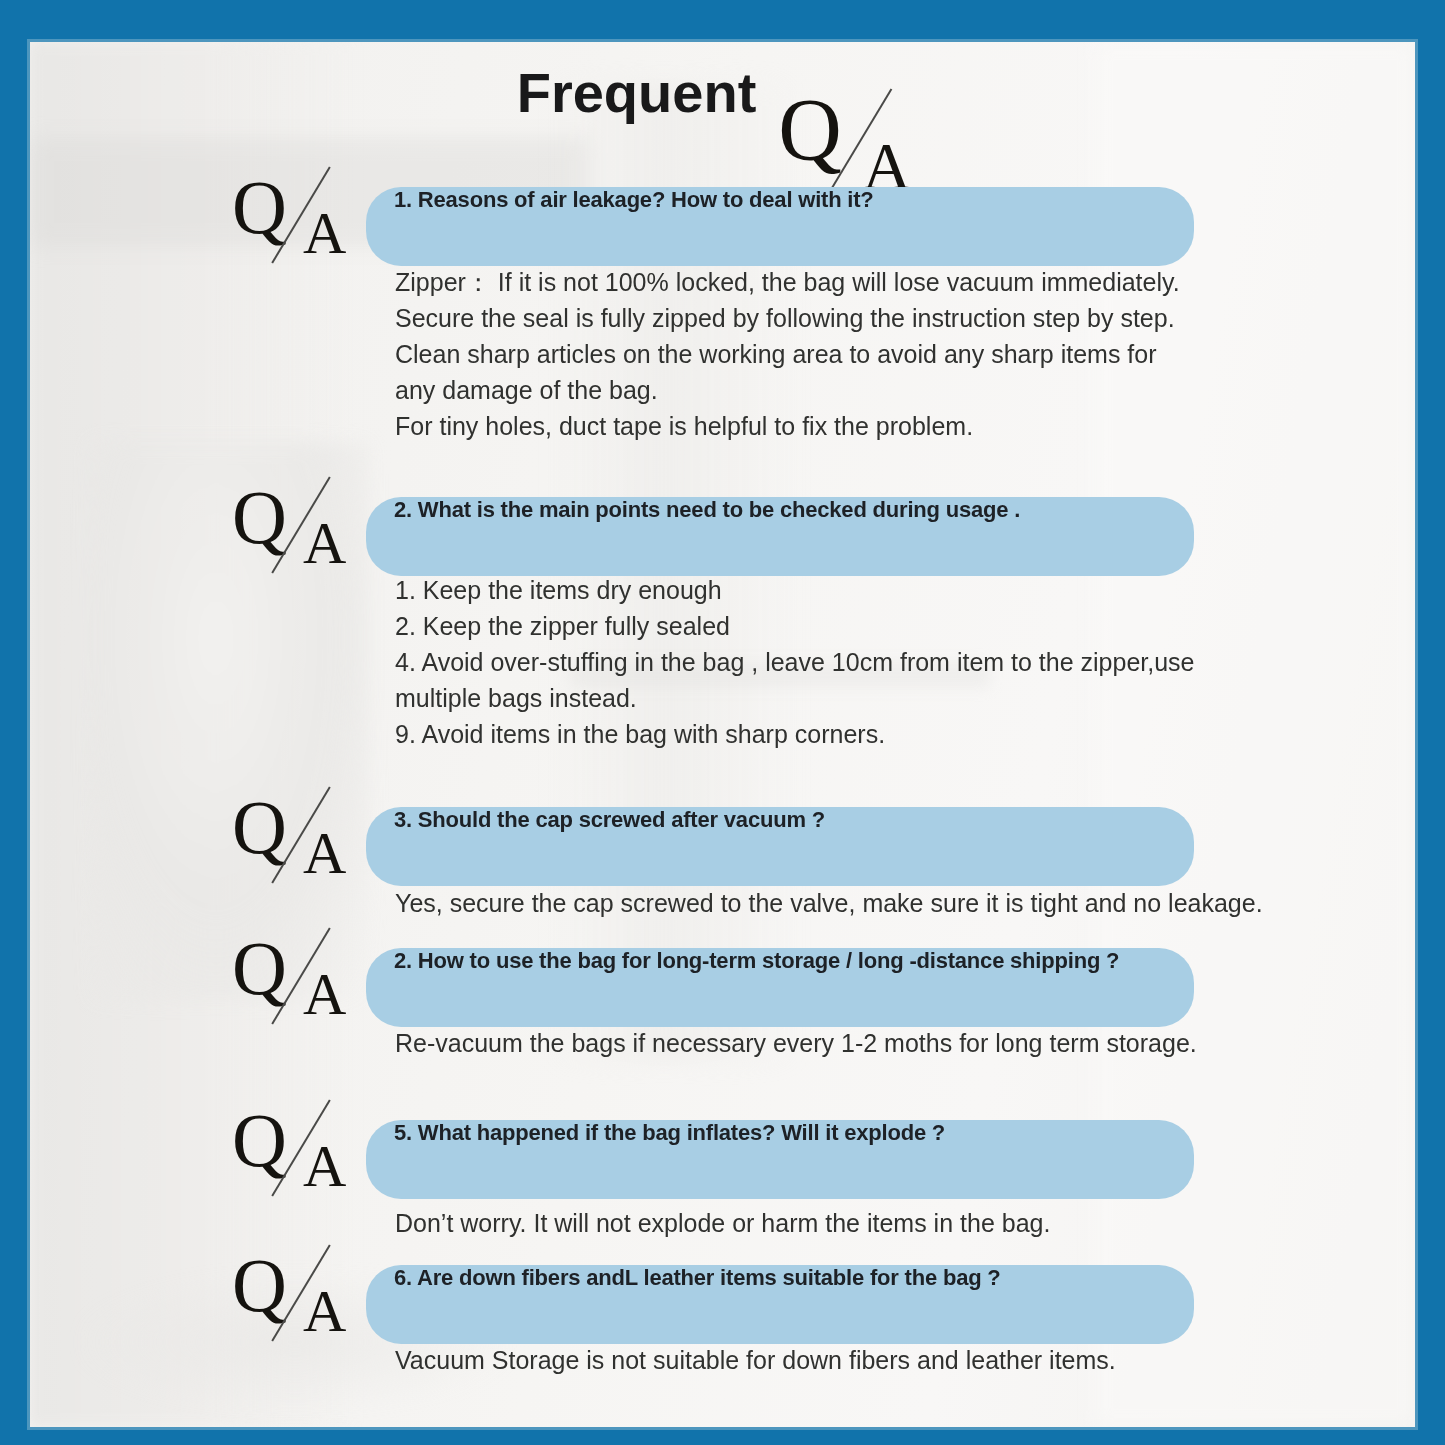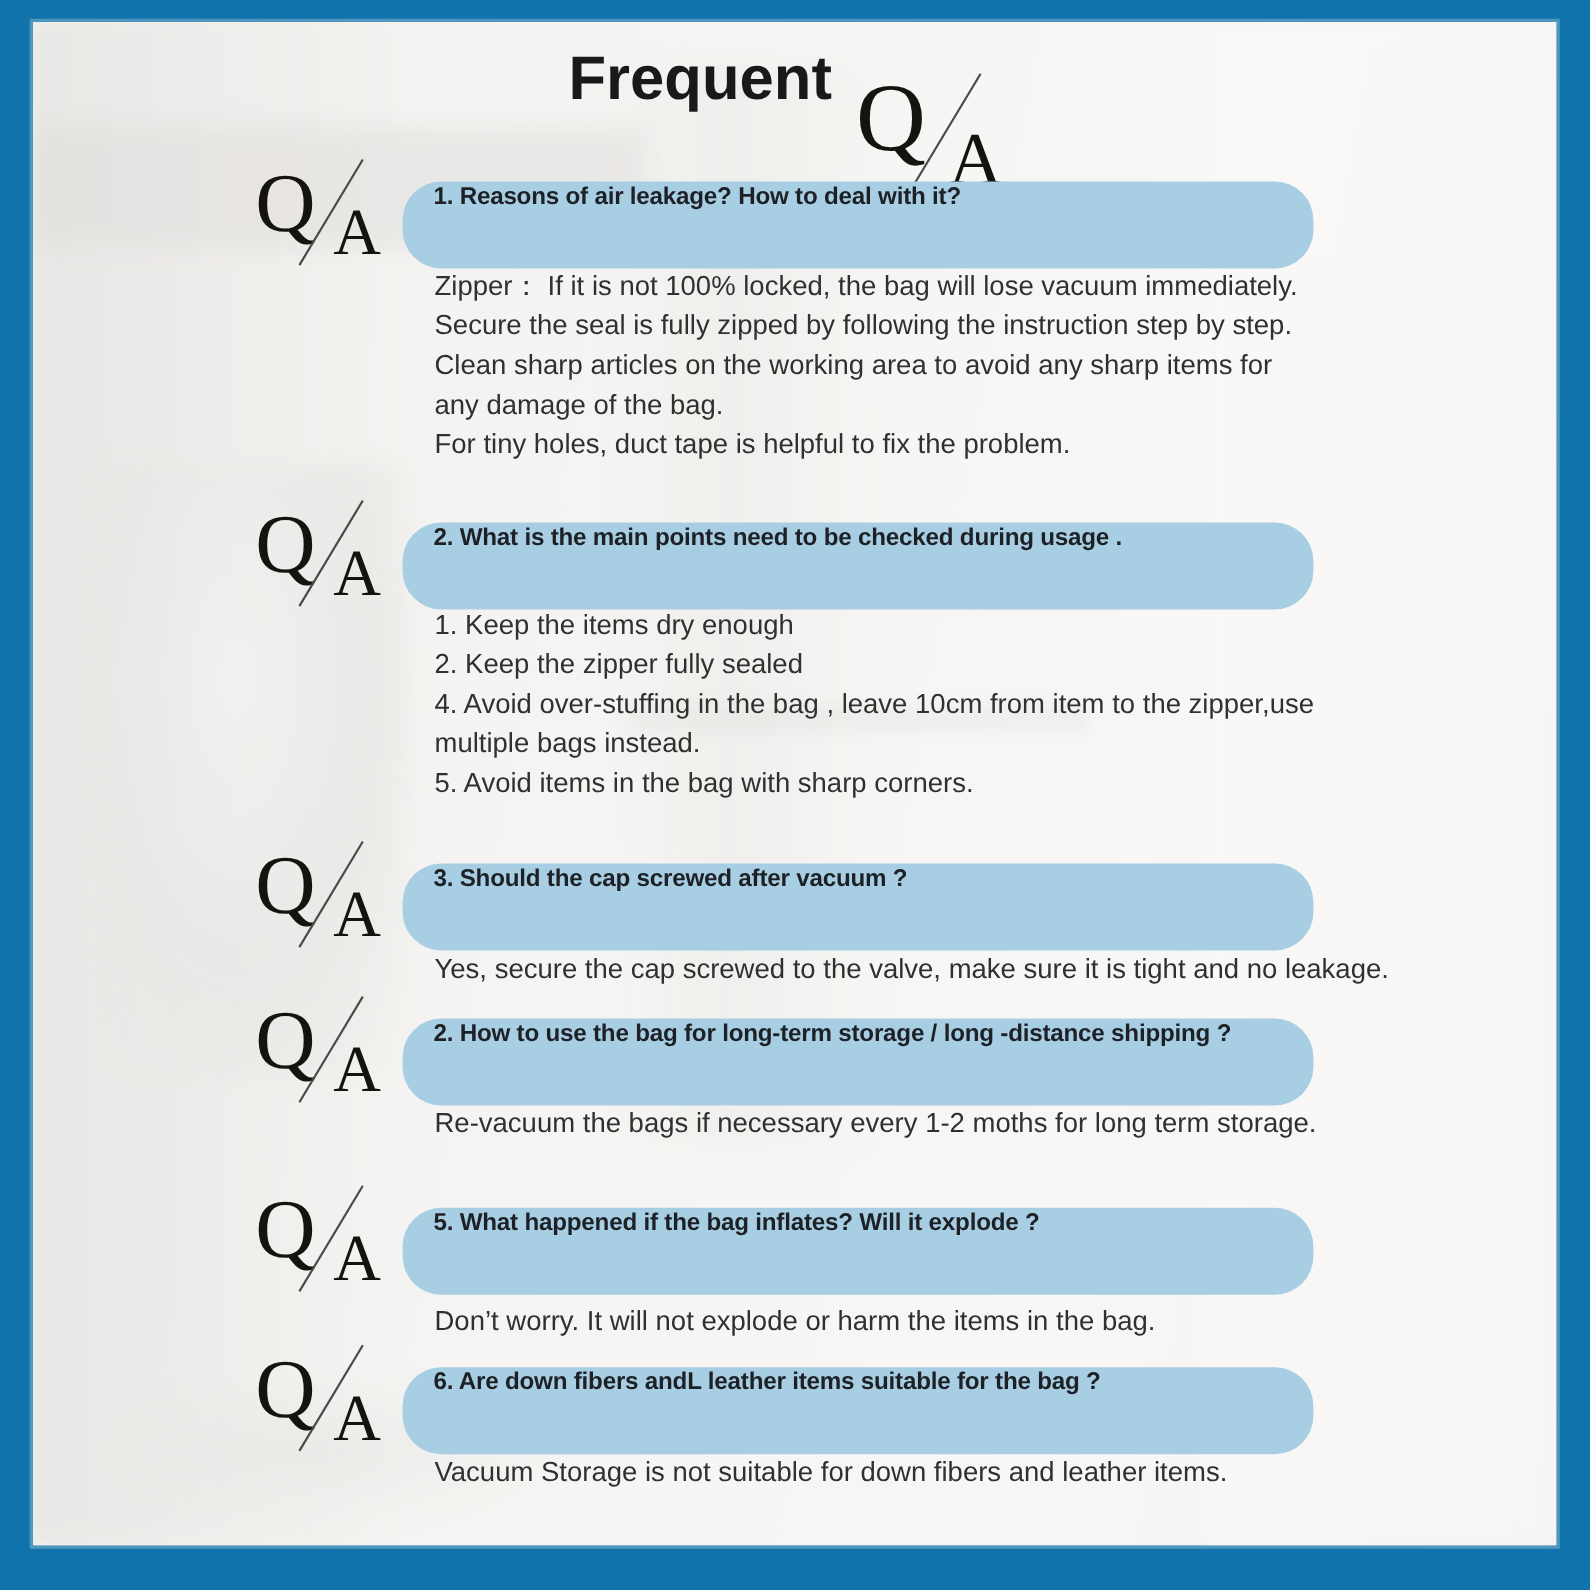--- a/index.html
+++ b/index.html
@@ -11,21 +11,21 @@
     --c-body:#30312f;
     --c-mono:#15130f;
   }
   html,body{margin:0;padding:0;}
   body{
     width:1445px;height:1445px;position:relative;overflow:hidden;
     background:var(--c-border);
     font-family:"Liberation Sans","DejaVu Sans",sans-serif;
   }
   .page{
-    position:absolute;left:30px;top:20px;width:1385px;height:1385px;
+    position:absolute;left:30px;top:42px;width:1385px;height:1385px;
     background:linear-gradient(100deg,#f1f0ee 0%,#f6f5f3 45%,#f8f7f6 70%,#f3f2f0 100%);
     box-shadow:0 0 0 3px rgba(127,178,206,.55);
     overflow:hidden;
   }
   
   .bg{position:absolute;pointer-events:none;}
   .bg-left-band{left:0;top:0;width:330px;height:100%;
     background:linear-gradient(90deg,#e2e1df 0%,#eceae8 55%,rgba(246,245,243,0) 100%);
     opacity:.55;filter:blur(6px);}
   .bg-shelf-top{left:0;top:95px;width:560px;height:110px;background:#d9d8d6;opacity:.38;filter:blur(10px);}
@@ -118,21 +118,21 @@
     <span class="ga">A</span>
   </div>
   <div class="pill" style="top:455px">
     <span class="pill-text">2. What is the main points need to be checked during usage .</span>
   </div>
   <div class="answer" style="top:530px">
       <div class="answer-line">1. Keep the items dry enough</div>
       <div class="answer-line">2. Keep the zipper fully sealed</div>
       <div class="answer-line">4. Avoid over-stuffing in the bag , leave 10cm from item to the zipper,use</div>
       <div class="answer-line">multiple bags instead.</div>
-      <div class="answer-line">5. Avoid items in the bag with sharp corners.</div>
+      <div class="answer-line">9. Avoid items in the bag with sharp corners.</div>
     </div>
 
   <div class="monogram side-monogram" style="top:747px">
     <span class="gq">Q</span>
     <span class="gslash"></span>
     <span class="ga">A</span>
   </div>
   <div class="pill" style="top:765px">
     <span class="pill-text">3. Should the cap screwed after vacuum ?</span>
   </div>

